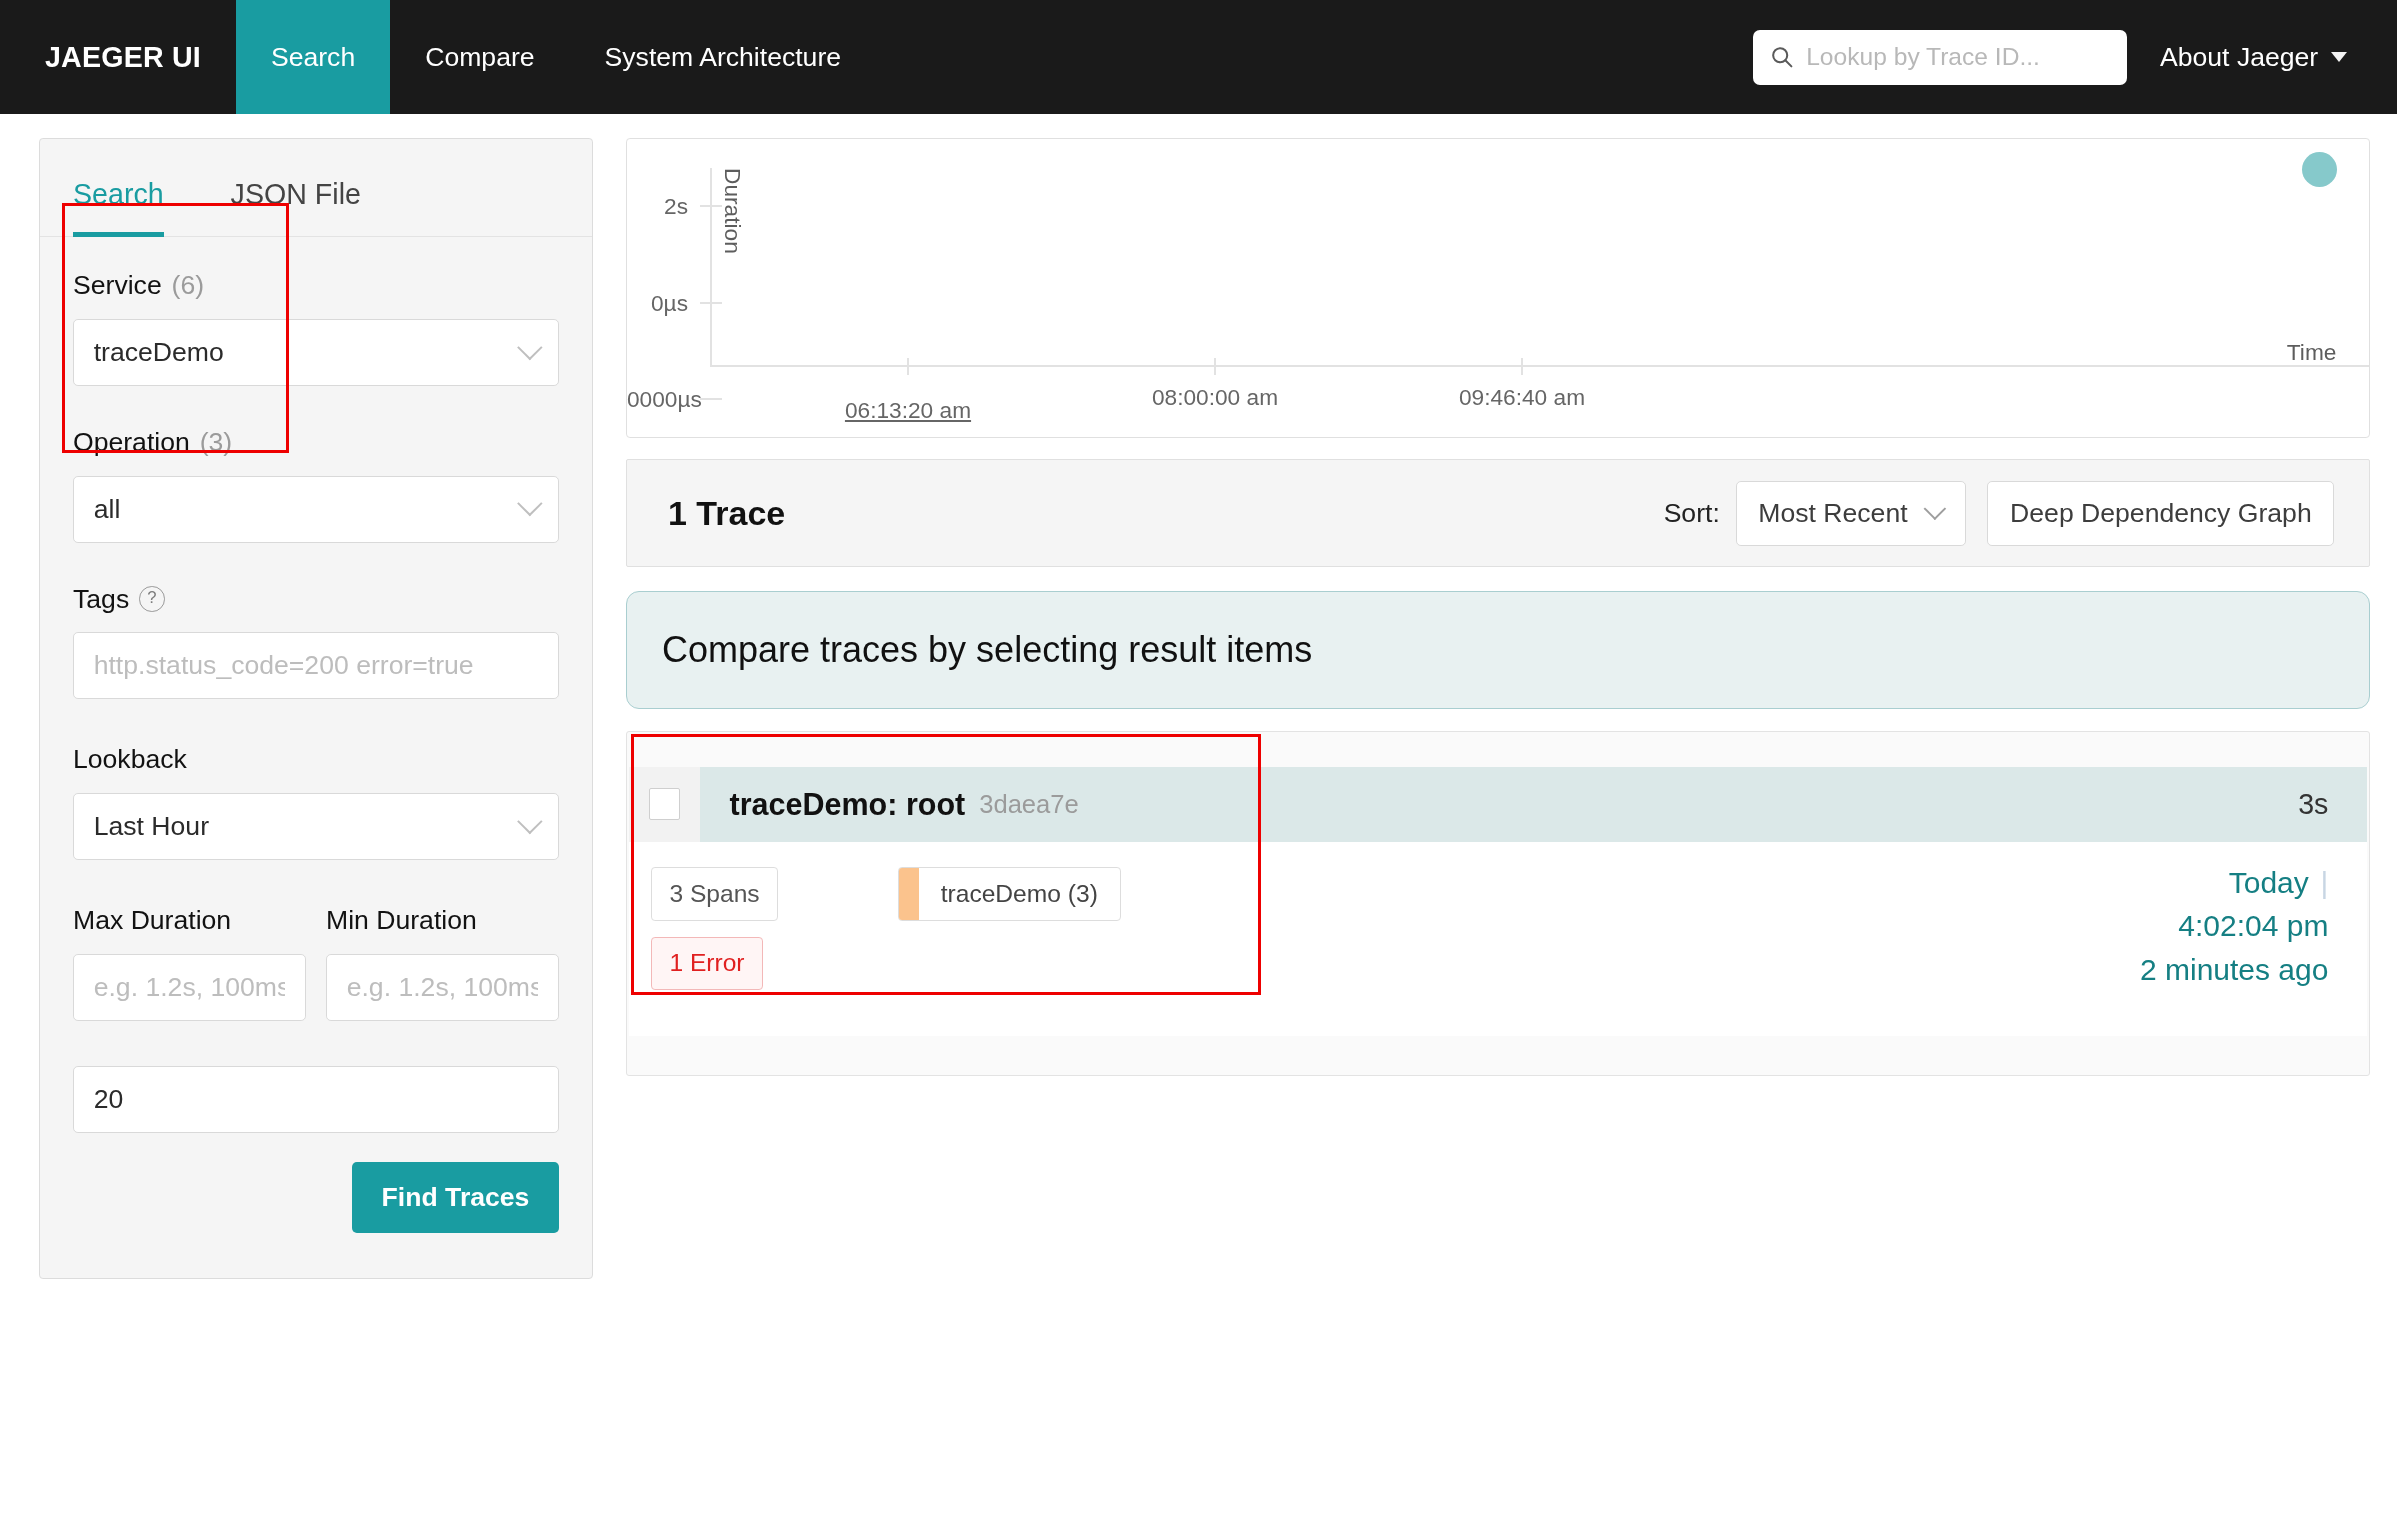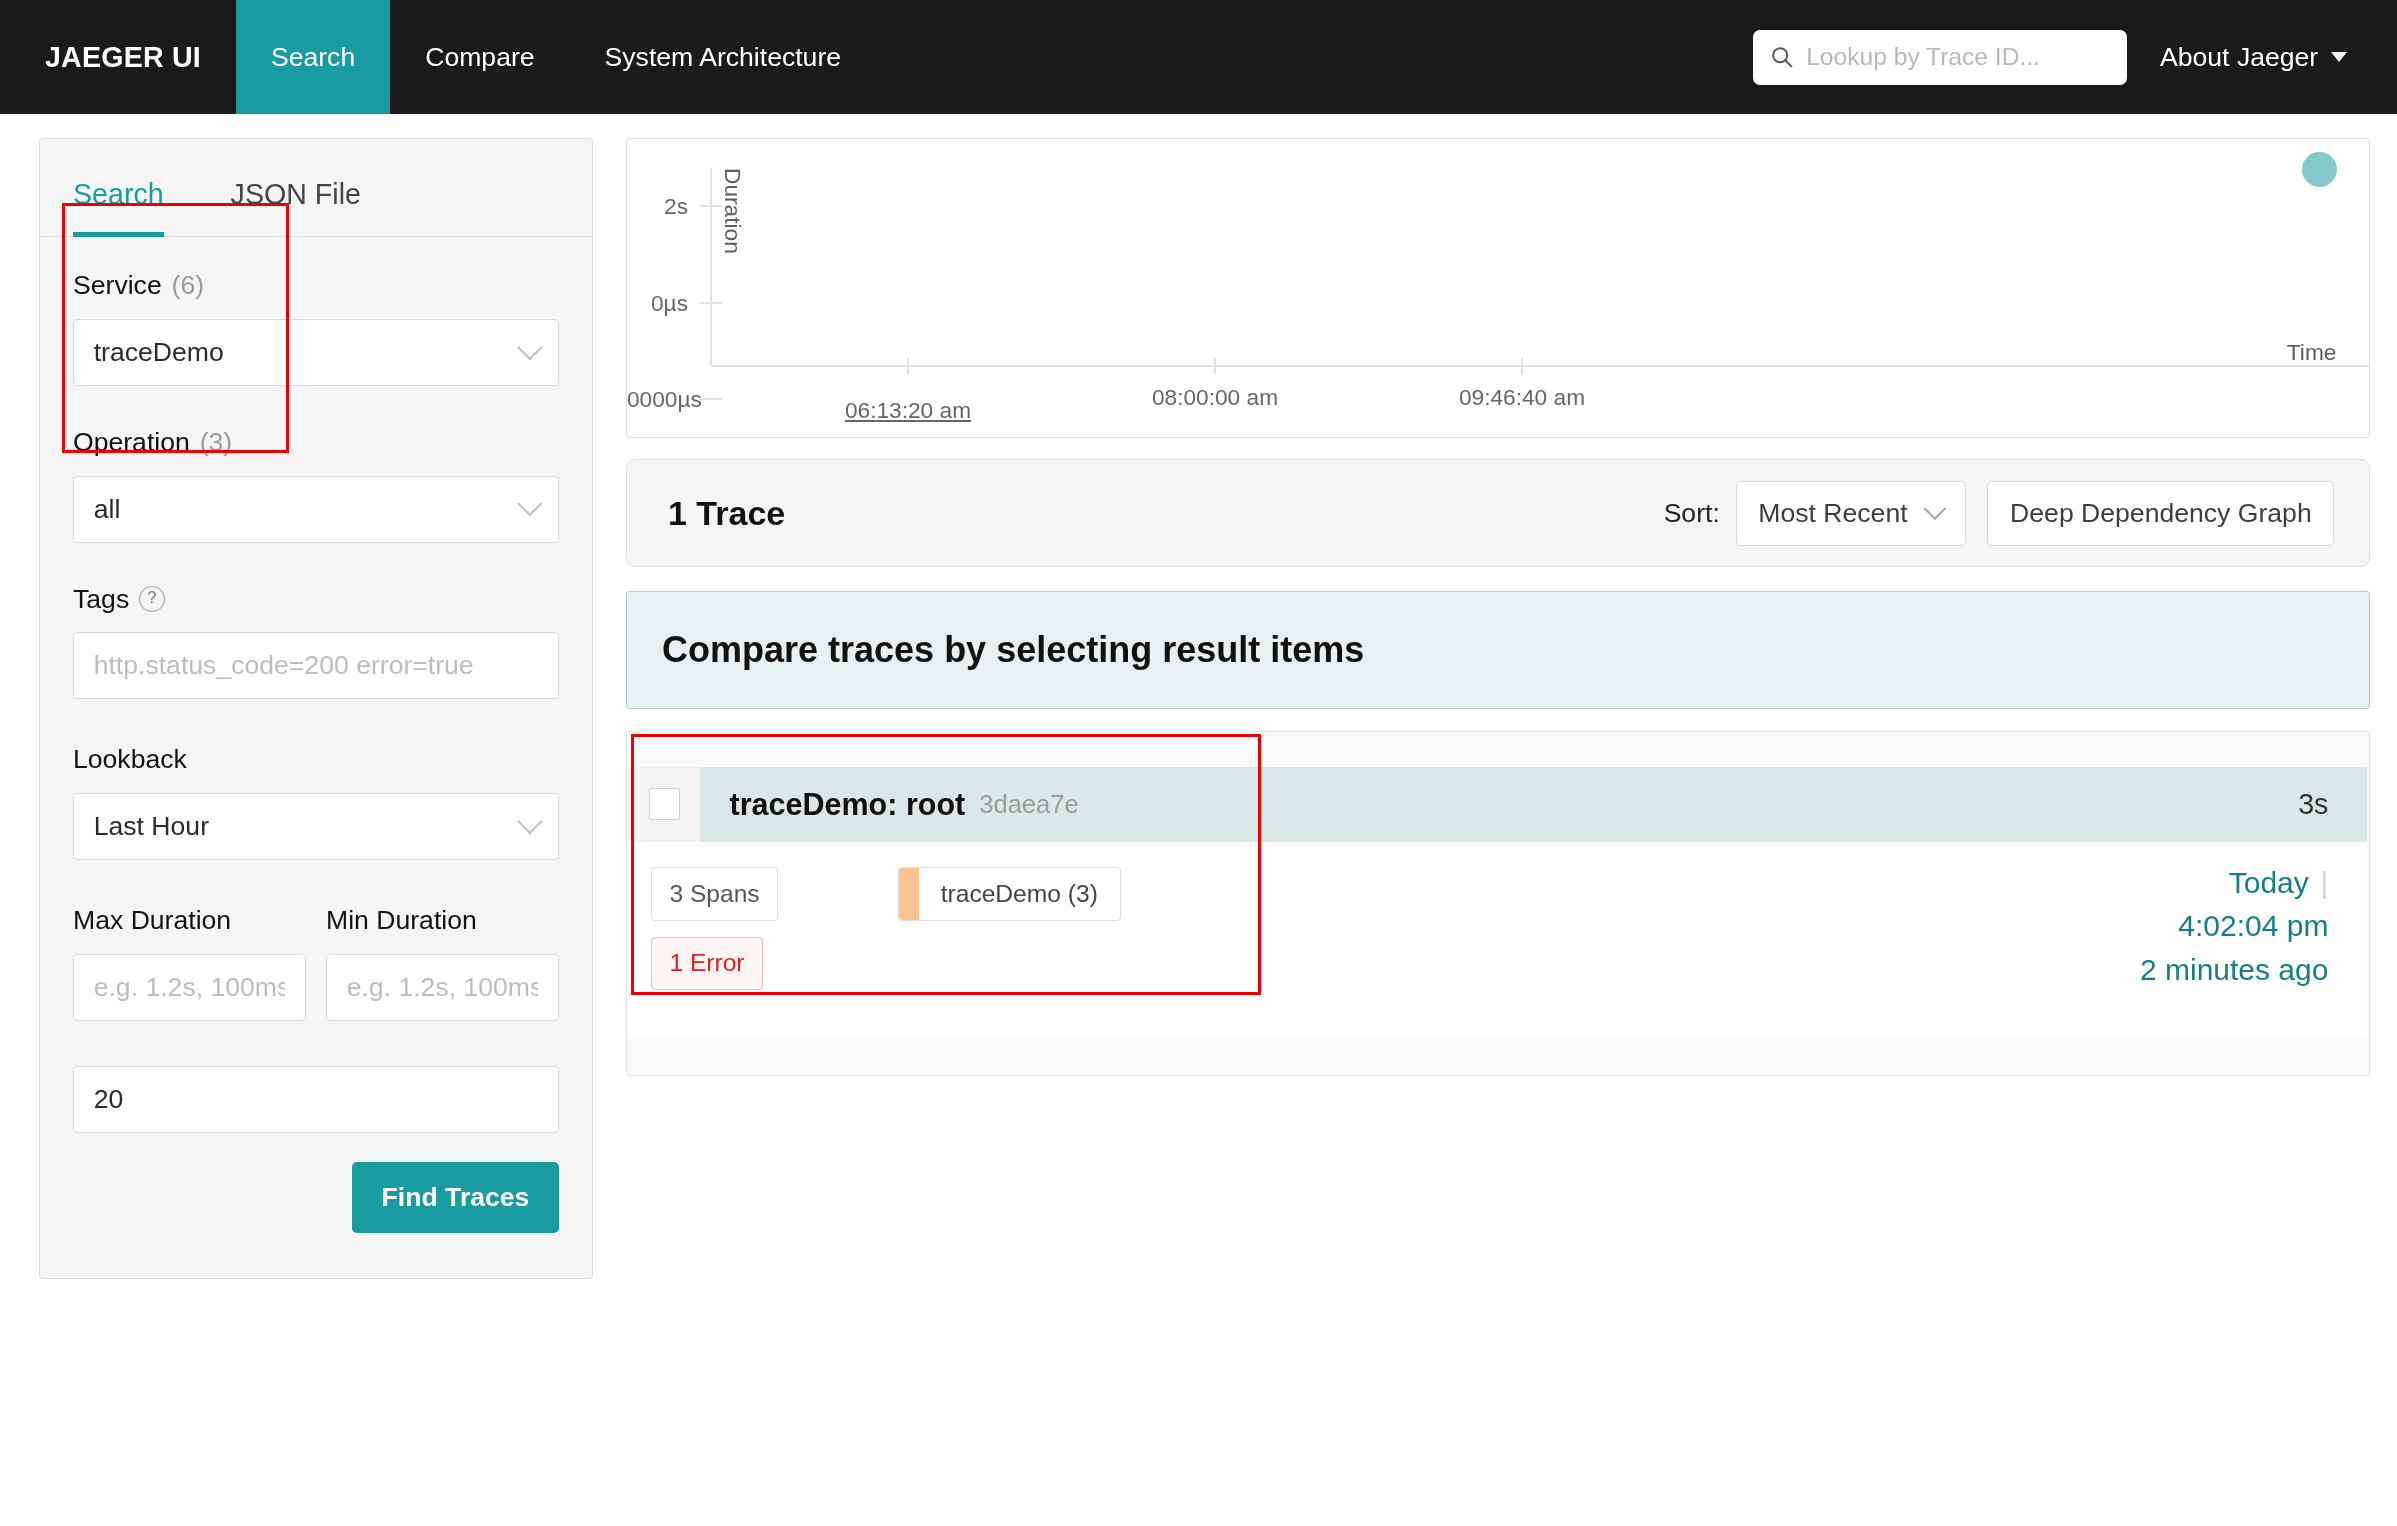--- a/index.html
+++ b/index.html
@@ -180,21 +180,21 @@
   }
   .axis-title {
     position: absolute; font-size: 22.7px; color: #5d5d5d; white-space: nowrap;
   }
   .axis-title.vert { writing-mode: vertical-rl; }
 
   .resultbar {
     margin-top: 21.7px;
     background: #f5f5f5;
     border: 1px solid #e0e0e0;
-    border-radius: 9px;
+    border-radius: 2px;
     height: 108px;
     display: flex; align-items: center;
     padding: 0 35px 0 41px;
   }
   .tracecount { font-size: 34px; font-weight: bold; color: #111; }
   .bar-spacer { flex: 1; }
   .sortlabel { font-size: 26.6px; color: #222; margin-right: 15.8px; }
   .pillbtn {
     background: #fff;
     border: 1px solid #d9d9d9;
@@ -211,25 +211,25 @@
     width: 15.8px; height: 15.8px;
     border-right: 2.5px solid #9e9e9e;
     border-bottom: 2.5px solid #9e9e9e;
     transform: rotate(45deg) translate(-3px,-3px);
   }
 
   .comparebanner {
     margin-top: 23.6px;
     background: #e8f1f1;
     border: 1px solid #a9ced0;
-    border-radius: 3px;
+    border-radius: 13px;
     height: 118px;
     display: flex; align-items: center;
     padding: 0 35px;
-    font-size: 36px; font-weight: bold; color: #111;
+    font-size: 36px; font-weight: normal; color: #111;
   }
 
   .resultspane {
     margin-top: 21.7px;
     background: #fafafa;
     border: 1px solid #e3e3e3;
     border-radius: 3px;
     padding: 35px 0 39px 0;
     min-height: 246px;
     position: relative;

